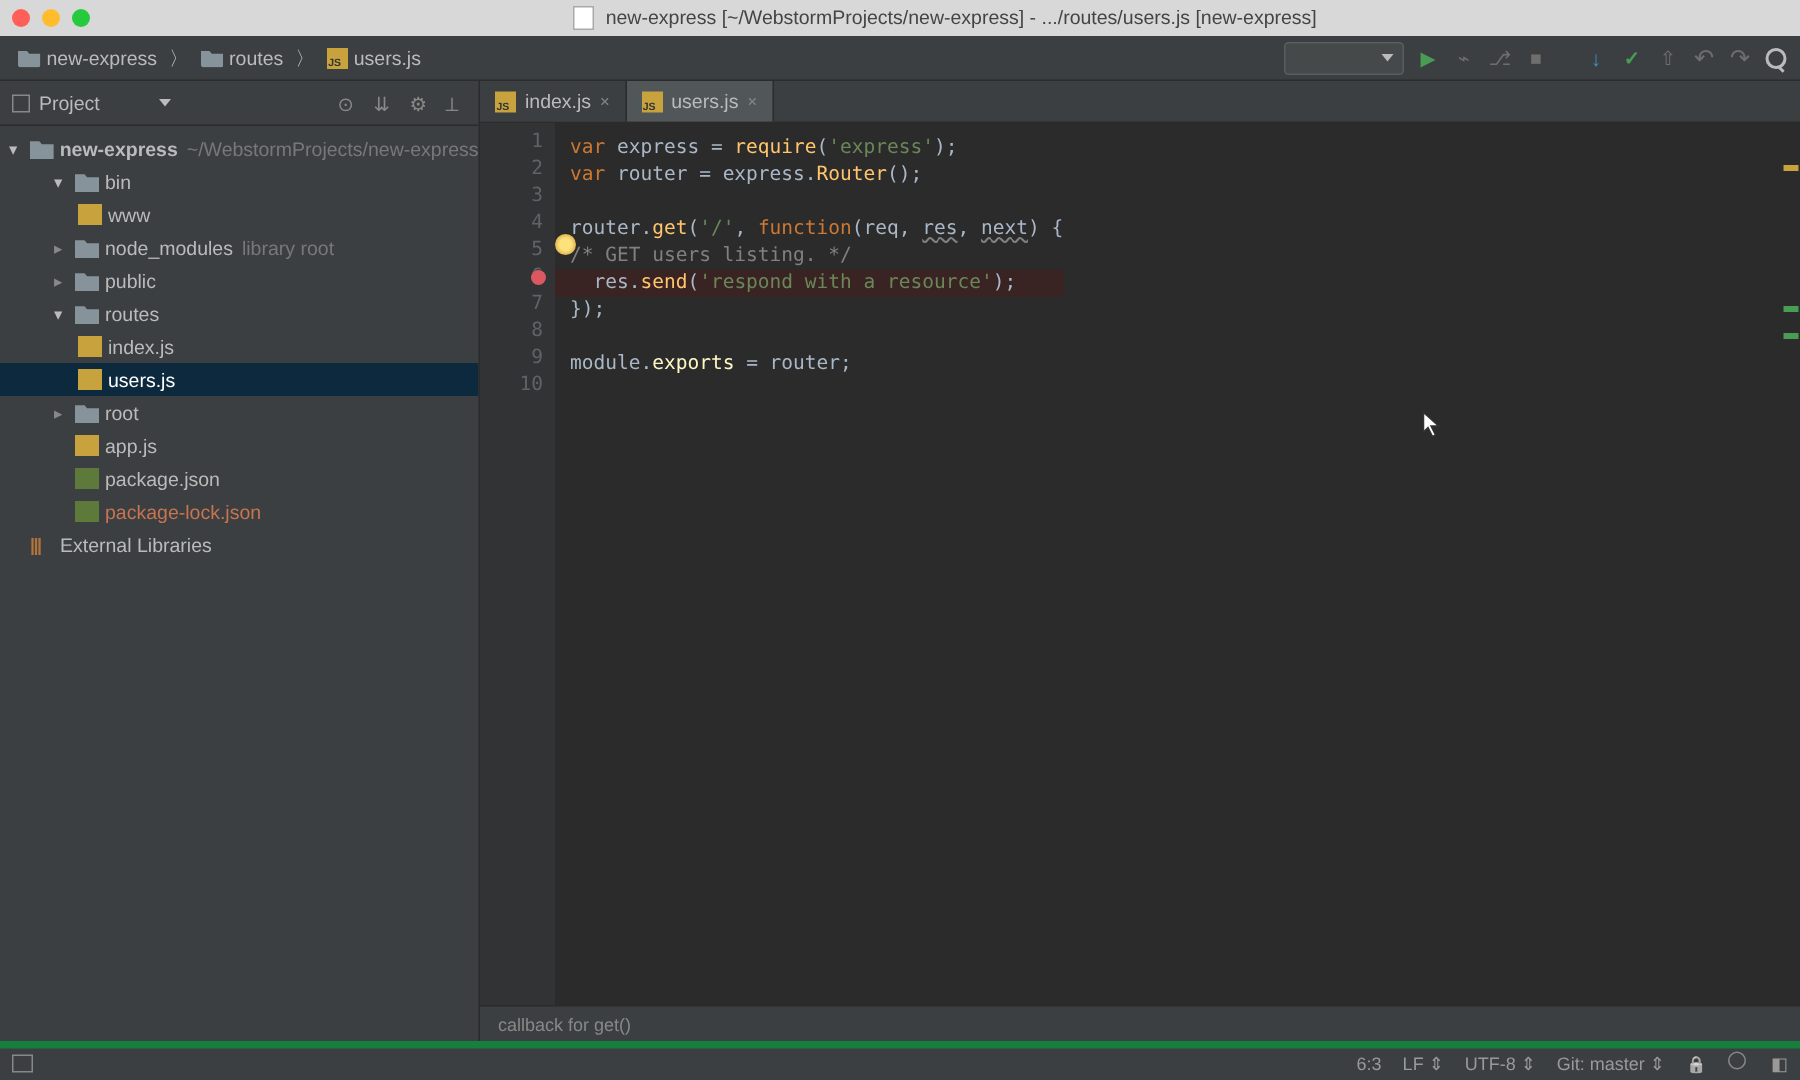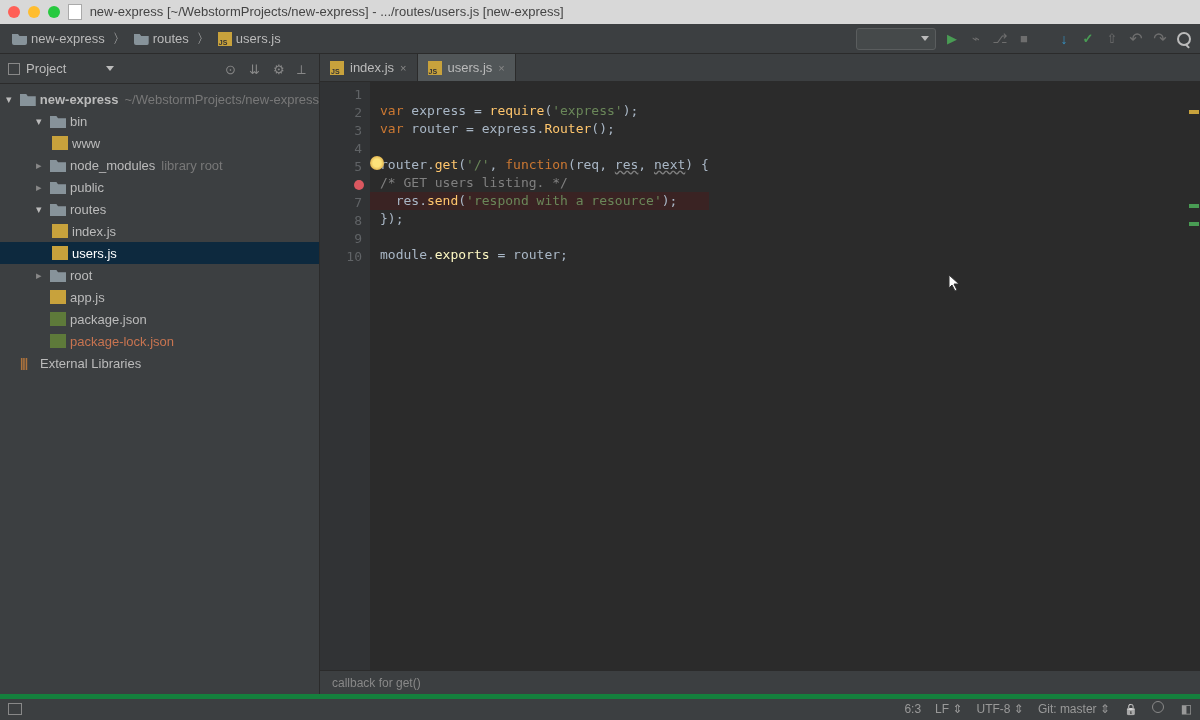--- a/index.html
+++ b/index.html
@@ -3,21 +3,21 @@
 <meta charset="utf-8">
 <style>
 * { margin: 0; padding: 0; box-sizing: border-box; }
 body { font-family: -apple-system, "Helvetica Neue", Arial, sans-serif; font-size: 13px; background: #3c3f41; color: #bbbbbb; width: 1200px; height: 720px; overflow: hidden; }
 .titlebar { height: 24px; background: #d8d8d8; display: flex; align-items: center; padding: 0 8px; gap: 8px; color: #333; }
 .traffic { display: flex; gap: 8px; }
 .tl { width: 12px; height: 12px; border-radius: 50%; }
 .tl.red { background: #ff5f56; }
 .tl.yel { background: #ffbd2e; }
 .tl.grn { background: #27c93f; }
-.titlebar .title { flex: 1; font-size: 13px; color: #444; }
+.titlebar .title { flex: 1; text-align: center; font-size: 13px; color: #444; }
 .titlebar .file-icon { width: 14px; height: 16px; background: #fff; border: 1px solid #aaa; display: inline-block; margin-right: 4px; vertical-align: middle; }
 
 .navbar { height: 30px; background: #3c3f41; border-bottom: 1px solid #2b2b2b; display: flex; align-items: center; padding: 0 8px; }
 .breadcrumb { display: flex; align-items: center; gap: 4px; }
 .crumb { display: flex; align-items: center; gap: 4px; padding: 2px 4px; }
 .folder-icon, .js-icon { width: 15px; height: 13px; display: inline-block; }
 .folder-icon { background: #87939a; clip-path: polygon(0 15%, 40% 15%, 50% 30%, 100% 30%, 100% 100%, 0 100%); border-radius: 2px; }
 .js-icon { background: #c8a23c; width: 14px; height: 14px; position: relative; font-size: 7px; color: #333; }
 .js-icon::after { content: "JS"; position: absolute; bottom: 0; left: 1px; font-weight: bold; font-size: 7px; }
 .toolbar-right { margin-left: auto; display: flex; align-items: center; gap: 8px; }
@@ -66,21 +66,21 @@
 .editor-area { flex: 1; display: flex; flex-direction: column; background: #2b2b2b; position: relative; }
 .tabs { height: 28px; display: flex; background: #3c3f41; border-bottom: 1px solid #2b2b2b; }
 .tab { display: flex; align-items: center; gap: 6px; padding: 0 10px; border-right: 1px solid #2b2b2b; background: #3c3f41; }
 .tab.active { background: #515658; }
 .tab .close { color: #888; font-size: 11px; }
 .editor { flex: 1; display: flex; font-family: "Menlo", "Consolas", monospace; font-size: 13px; position: relative; }
 .gutter { width: 50px; background: #313335; text-align: right; padding: 4px 8px 4px 4px; color: #606366; position: relative; }
 .gutter .ln { height: 18px; line-height: 18px; position: relative; }
 .breakpoint { position: absolute; left: 30px; width: 10px; height: 10px; background: #db5860; border-radius: 50%; top: 4px; }
 .bulb { position: absolute; left: 50px; top: 74px; width: 14px; height: 14px; background: radial-gradient(circle, #fce27a 40%, #c88a2a 100%); border-radius: 50%; z-index: 2; }
-.code { padding: 20px 10px; color: #a9b7c6; }
+.code { padding: 8px 10px; color: #a9b7c6; }
 .code .line { height: 18px; line-height: 18px; white-space: pre; }
 .line.bp-line { background: #3a2323; margin-left: -10px; padding-left: 10px; }
 .kw { color: #cc7832; }
 .str { color: #6a8759; }
 .fn { color: #ffc66d; }
 .cm { color: #808080; }
 .param { color: #a9b7c6; }
 .param.underline { text-decoration: underline wavy #808080; }
 .prop { color: #fef9c3; }
 

